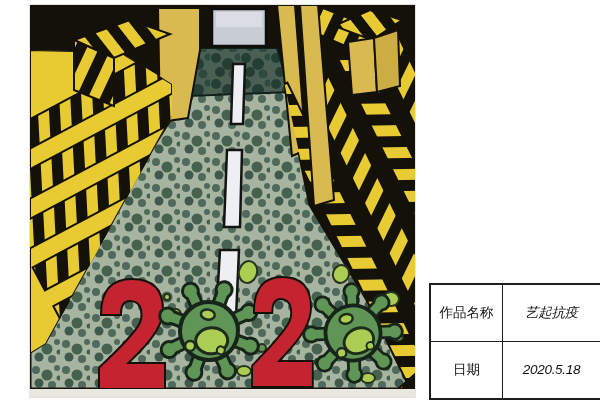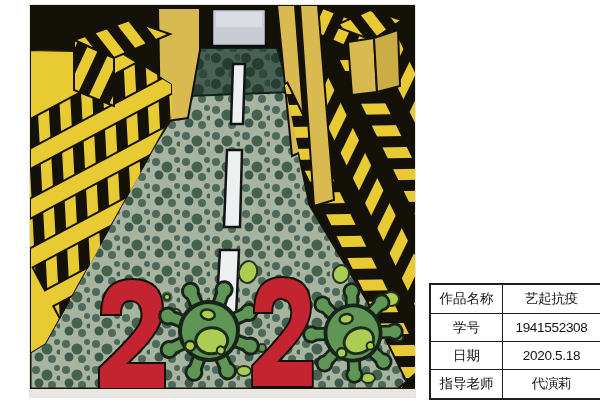--- a/index.html
+++ b/index.html
@@ -6,21 +6,21 @@
   .stage{position:relative;width:600px;height:408px;background:#ffffff;overflow:hidden;
          font-family:"Liberation Sans","DejaVu Sans",sans-serif;}
   .painting{position:absolute;left:30px;top:5px;outline:1px solid #e6e4df;}
   table.info{position:absolute;left:429px;top:283px;width:168px;height:117px;
              border-collapse:collapse;table-layout:fixed;background:#ffffff;}
   table.info{border:2px solid #1e1e1e;}
   table.info td{border:1.5px solid #1e1e1e;text-align:center;vertical-align:middle;
                 padding:0;font-size:13.5px;color:#111;height:19.5px;line-height:19.5px;
                 white-space:nowrap;overflow:hidden;}
   td.c1{width:71px;}
-  td.c2{width:97px;letter-spacing:-0.3px;}
+  td.c2{width:97px;letter-spacing:-0.3px;font-style:italic;}
 </style>
 </head>
 <body>
 
 <div class="stage">
 
   <svg class="painting" width="385" height="392" viewBox="30 5 385 392" aria-hidden="false">
     <defs>
 
       <pattern id="dl" width="30" height="26" patternUnits="userSpaceOnUse">
@@ -180,27 +180,19 @@
     <rect x="30" y="389" width="385" height="8" fill="#e9e7e2"></rect>
   </svg>
 
   <table class="info">
     <tbody>
       <tr>
         <td class="c1">作品名称</td>
         <td class="c2">艺起抗疫</td>
       </tr>
       <tr>
-        <td class="c1">学号</td>
-        <td class="c2">1941552308</td>
-      </tr>
-      <tr>
         <td class="c1">日期</td>
         <td class="c2">2020.5.18</td>
-      </tr>
-      <tr>
-        <td class="c1">指导老师</td>
-        <td class="c2">代演莉</td>
       </tr>
     </tbody>
   </table>
 
 </div>
 
 </body></html>

